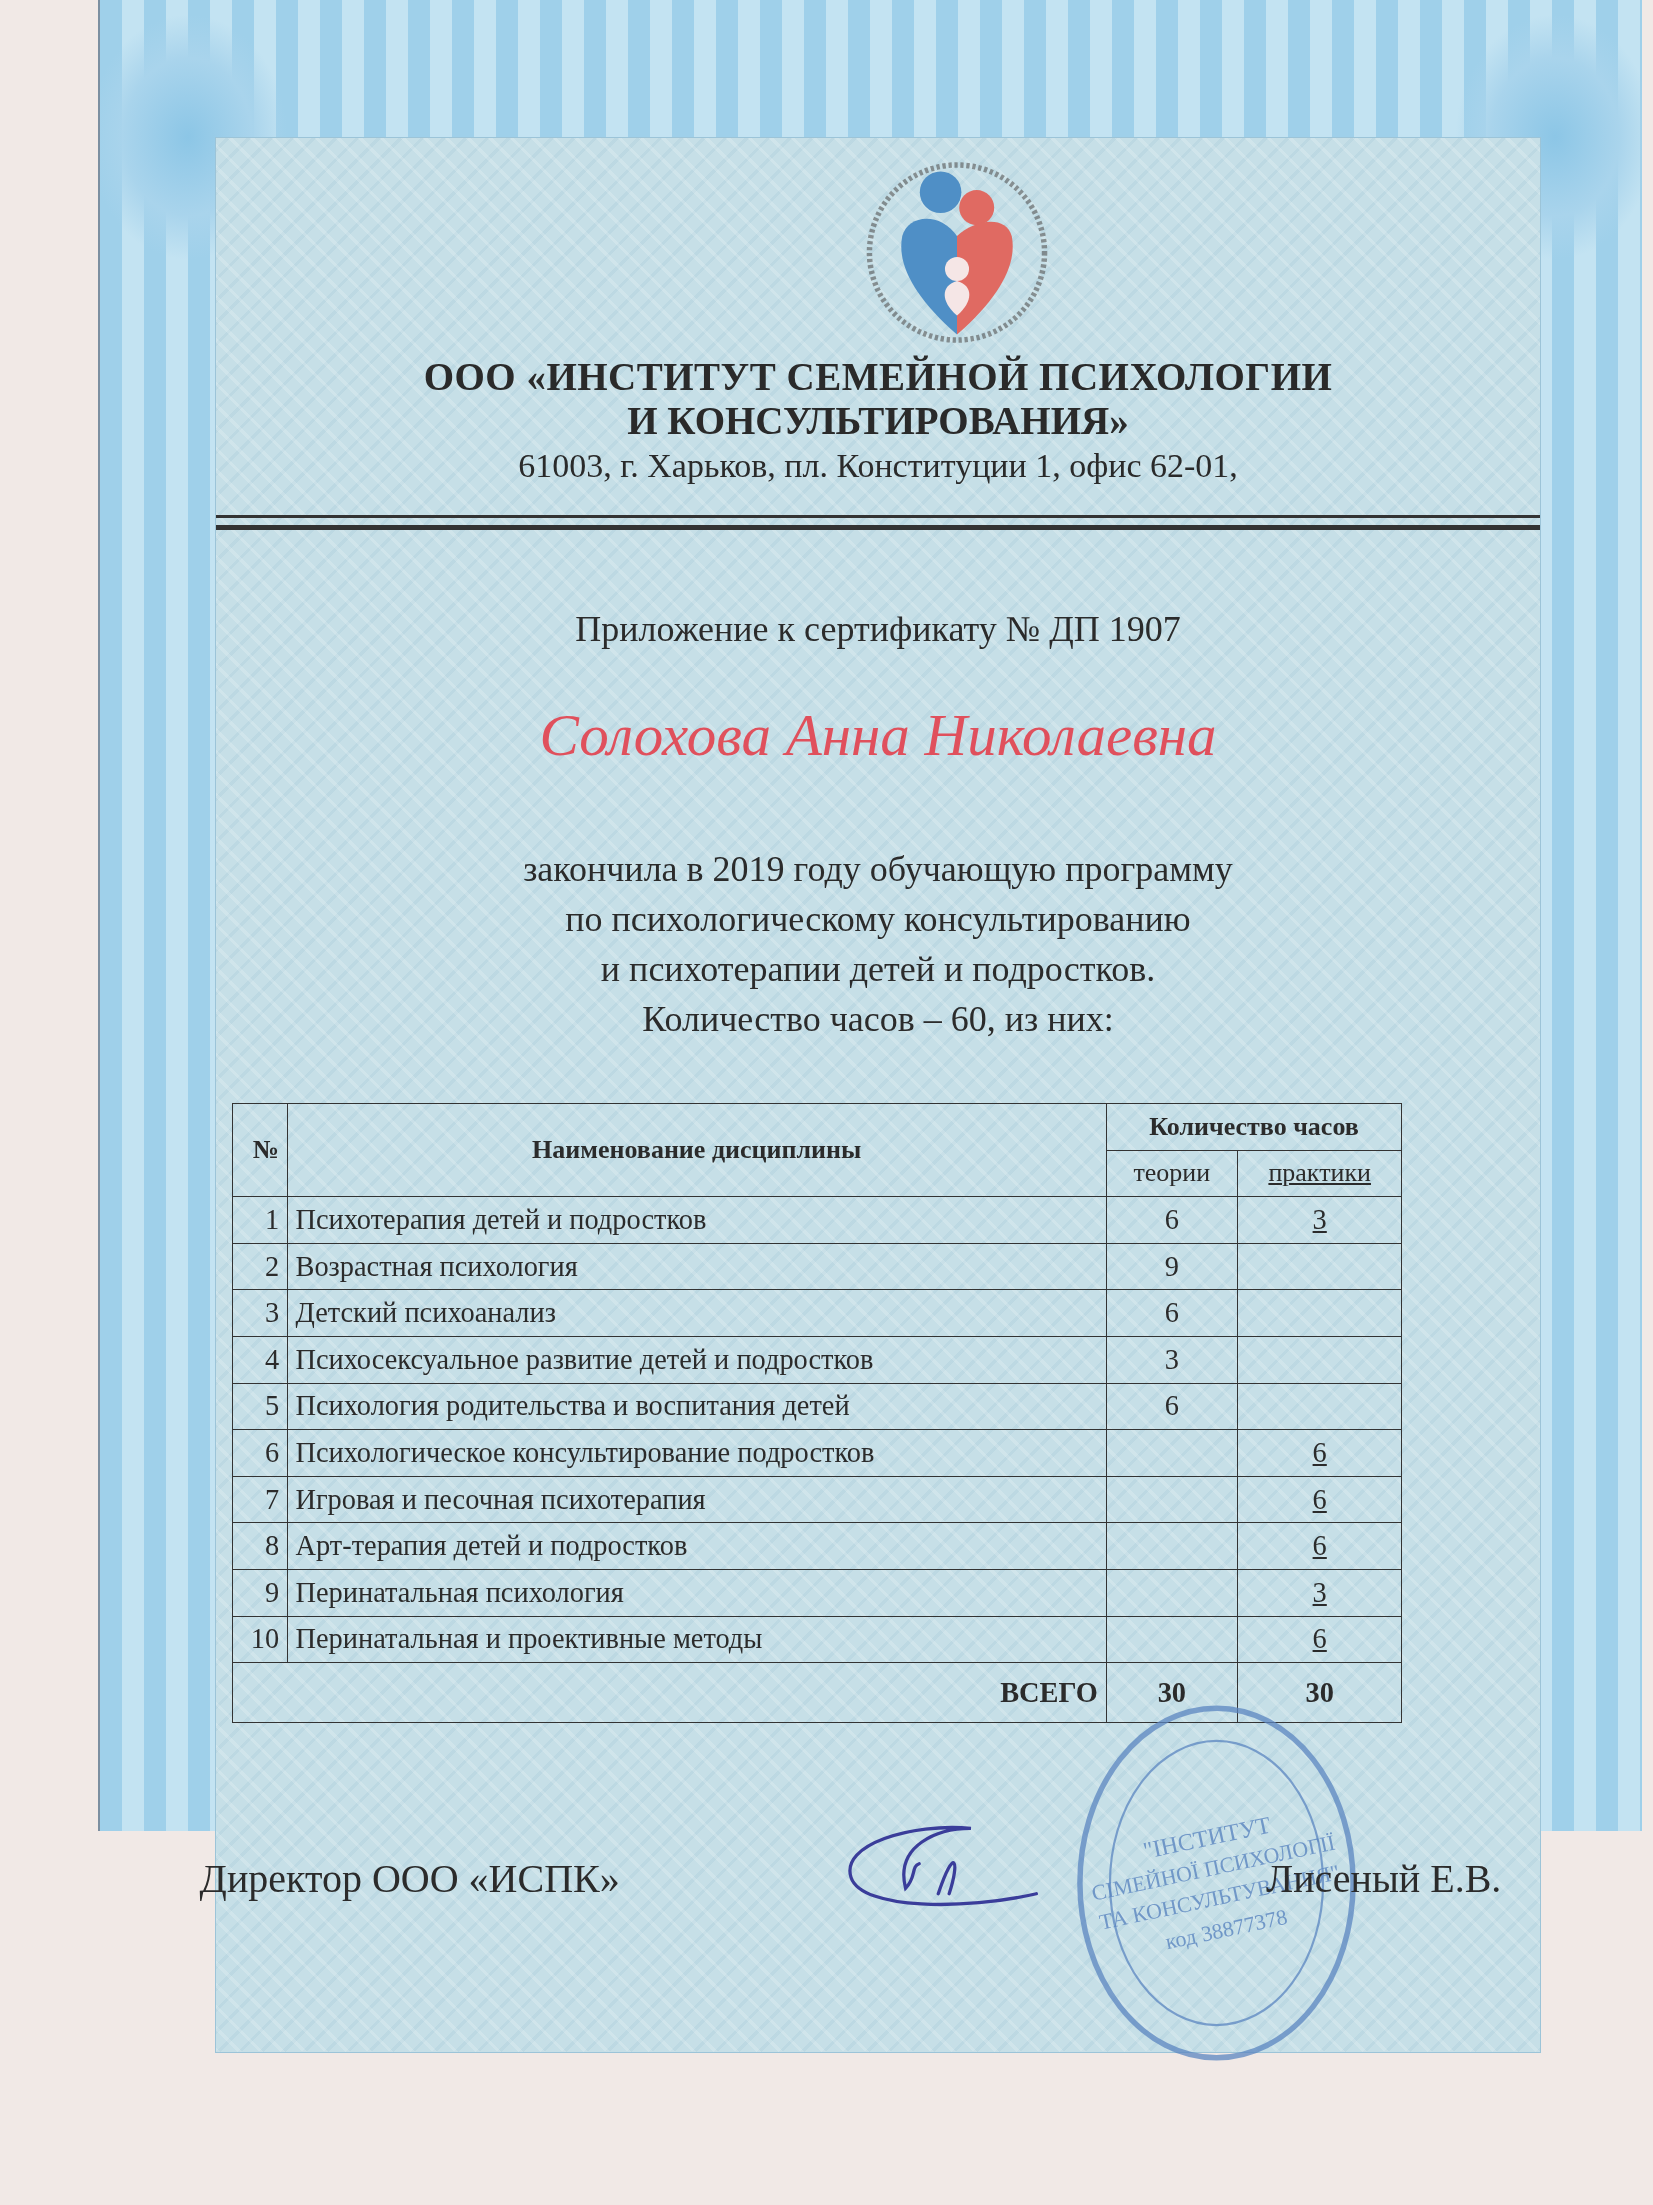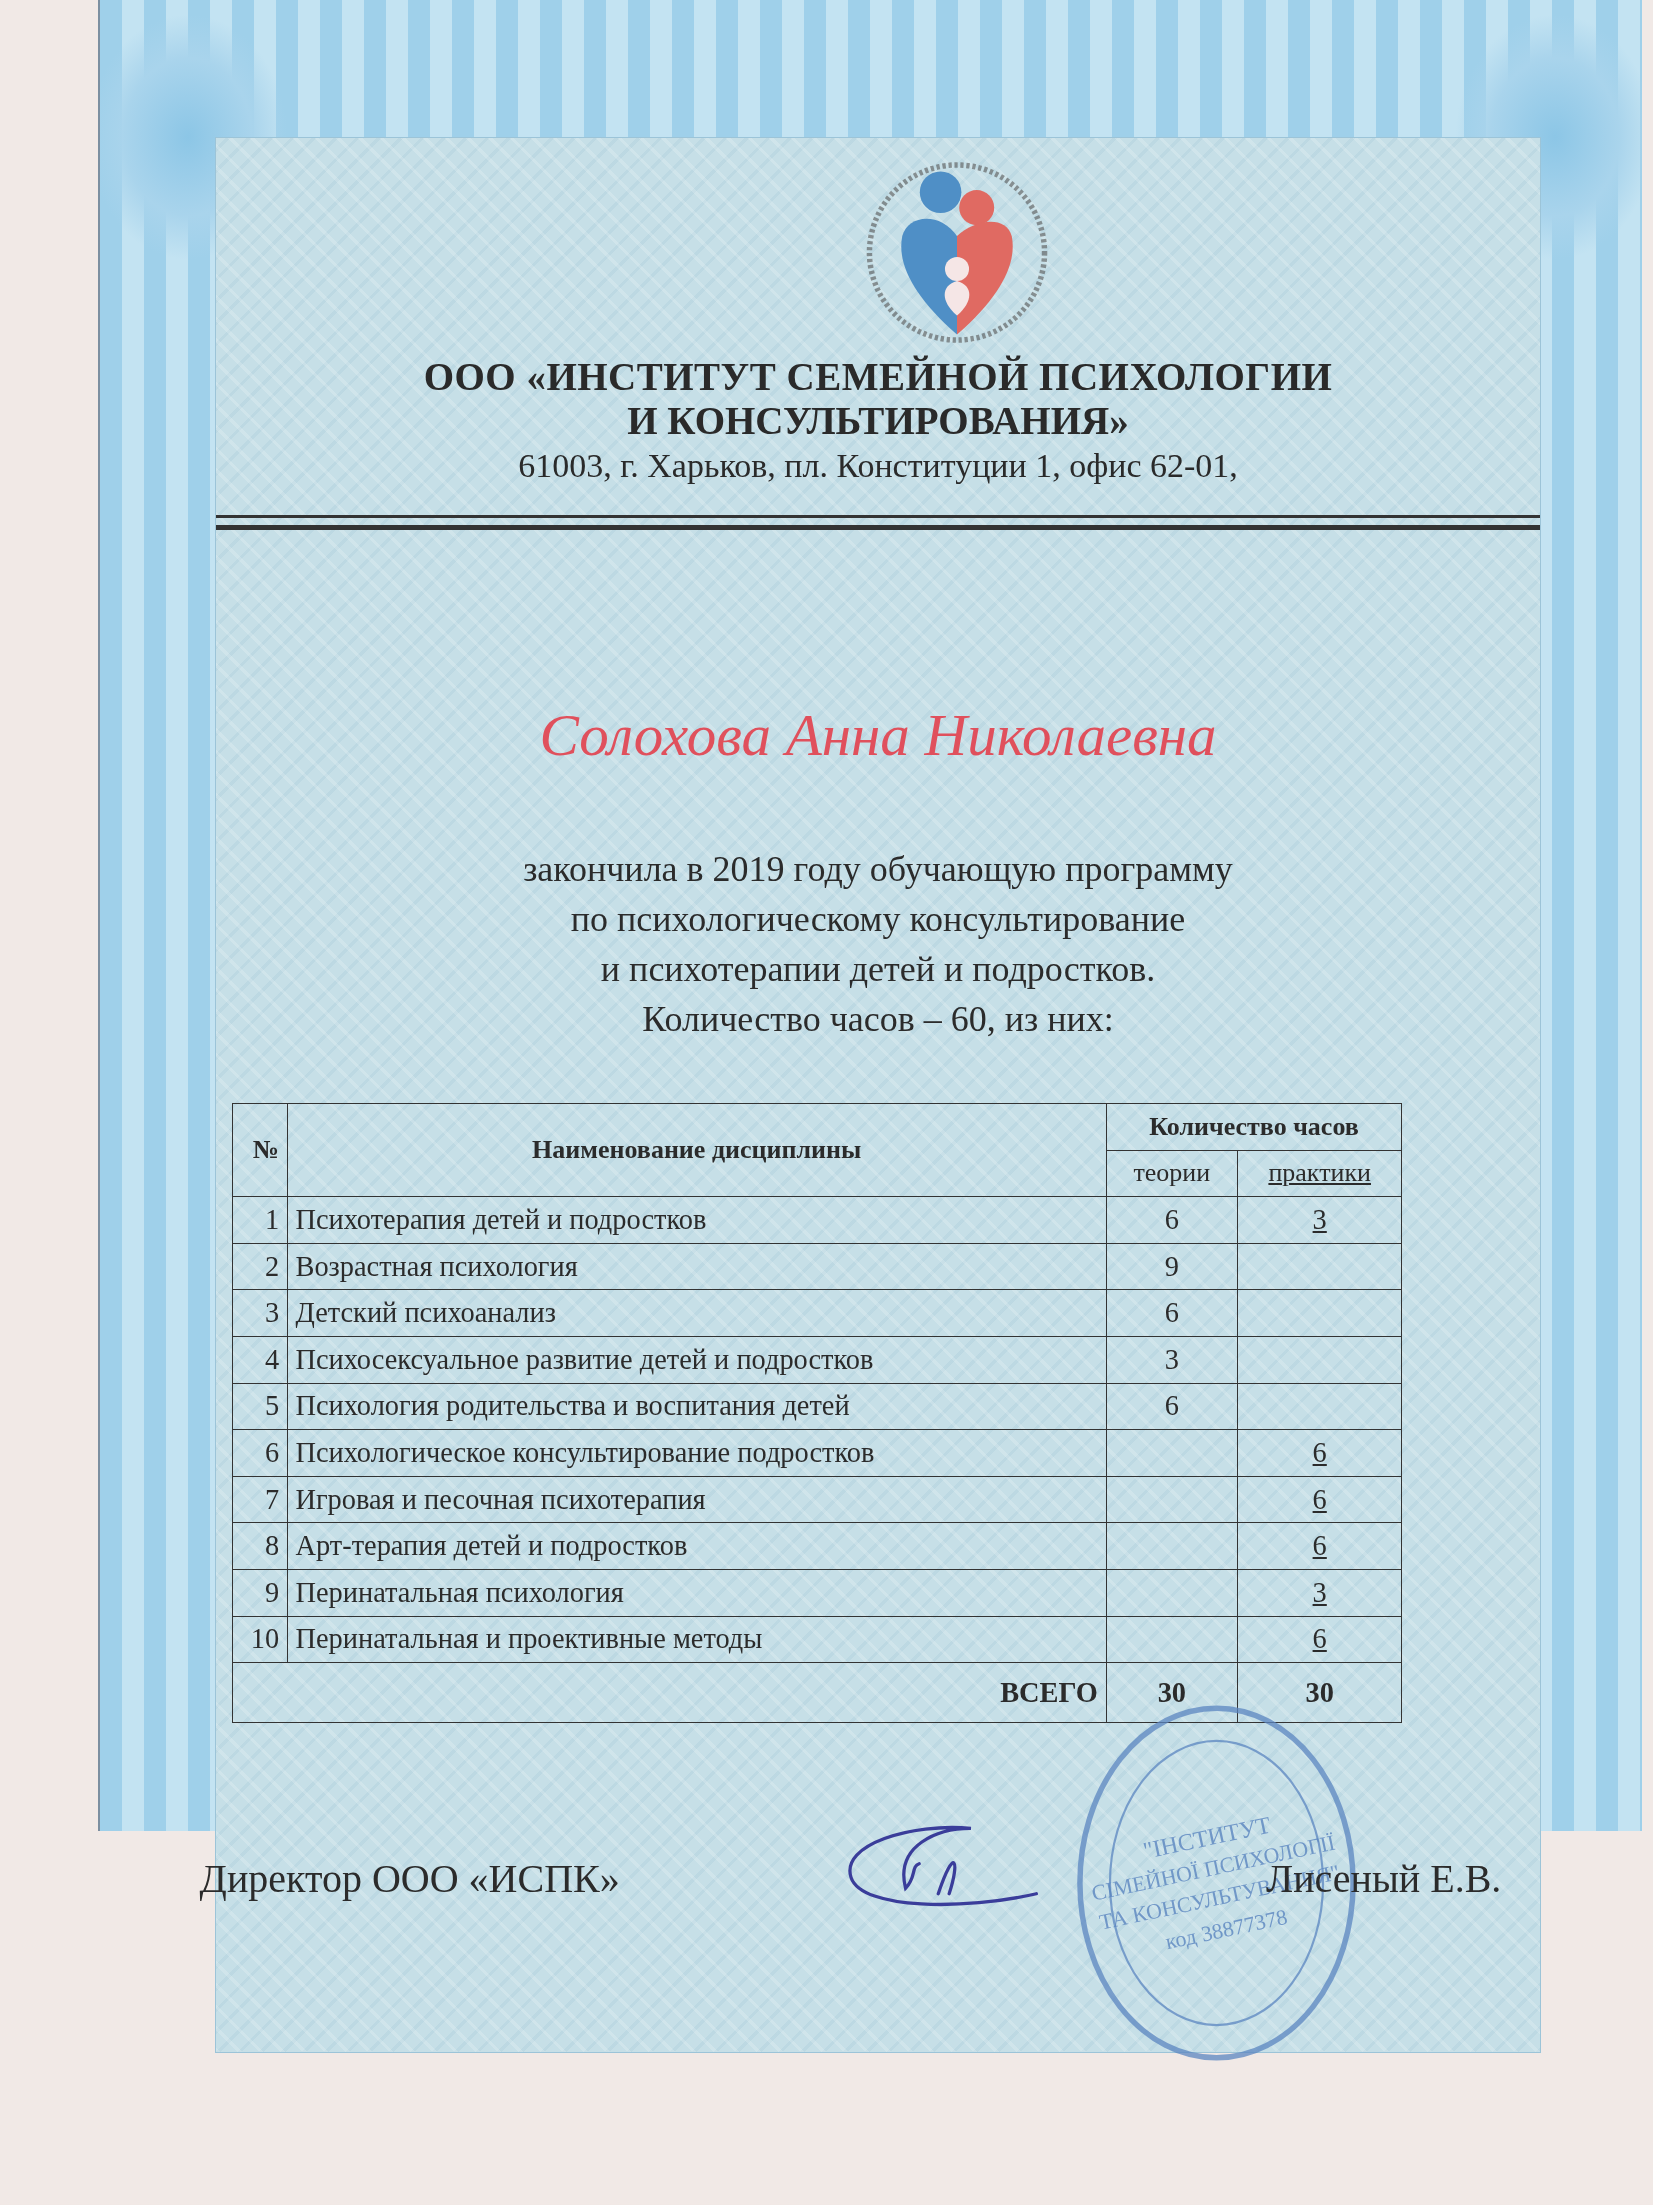--- a/index.html
+++ b/index.html
@@ -60,25 +60,26 @@
       <circle cx="190" cy="210" r="22" fill="#f5e6e6"></circle>
       <path d="M190 295 C160 270 160 240 190 232 C220 240 220 270 190 295Z" fill="#f5e6e6"></path>
     </svg>
 
     <div class="org org1">ООО «ИНСТИТУТ СЕМЕЙНОЙ ПСИХОЛОГИИ</div>
     <div class="org org2">И КОНСУЛЬТИРОВАНИЯ»</div>
     <div class="org addr">61003, г. Харьков, пл. Конституции 1, офис 62-01,</div>
     <div class="rule1"></div>
     <div class="rule2"></div>
 
+    <div class="appx">Приложение к сертификату № ДП 1907</div>
     <div class="name">Солохова Анна Николаевна</div>
 
     <div class="desc">
       <div>закончила в 2019 году обучающую программу</div>
-      <div>по психологическому консультирование</div>
+      <div>по психологическому консультированию</div>
       <div>и психотерапии детей и подростков.</div>
       <div>Количество часов – 60, из них:</div>
     </div>
 
     <table class="disc">
       <thead>
         <tr>
           <th class="c-num" rowspan="2">№</th>
           <th rowspan="2">Наименование дисциплины</th>
           <th colspan="2">Количество часов</th>

